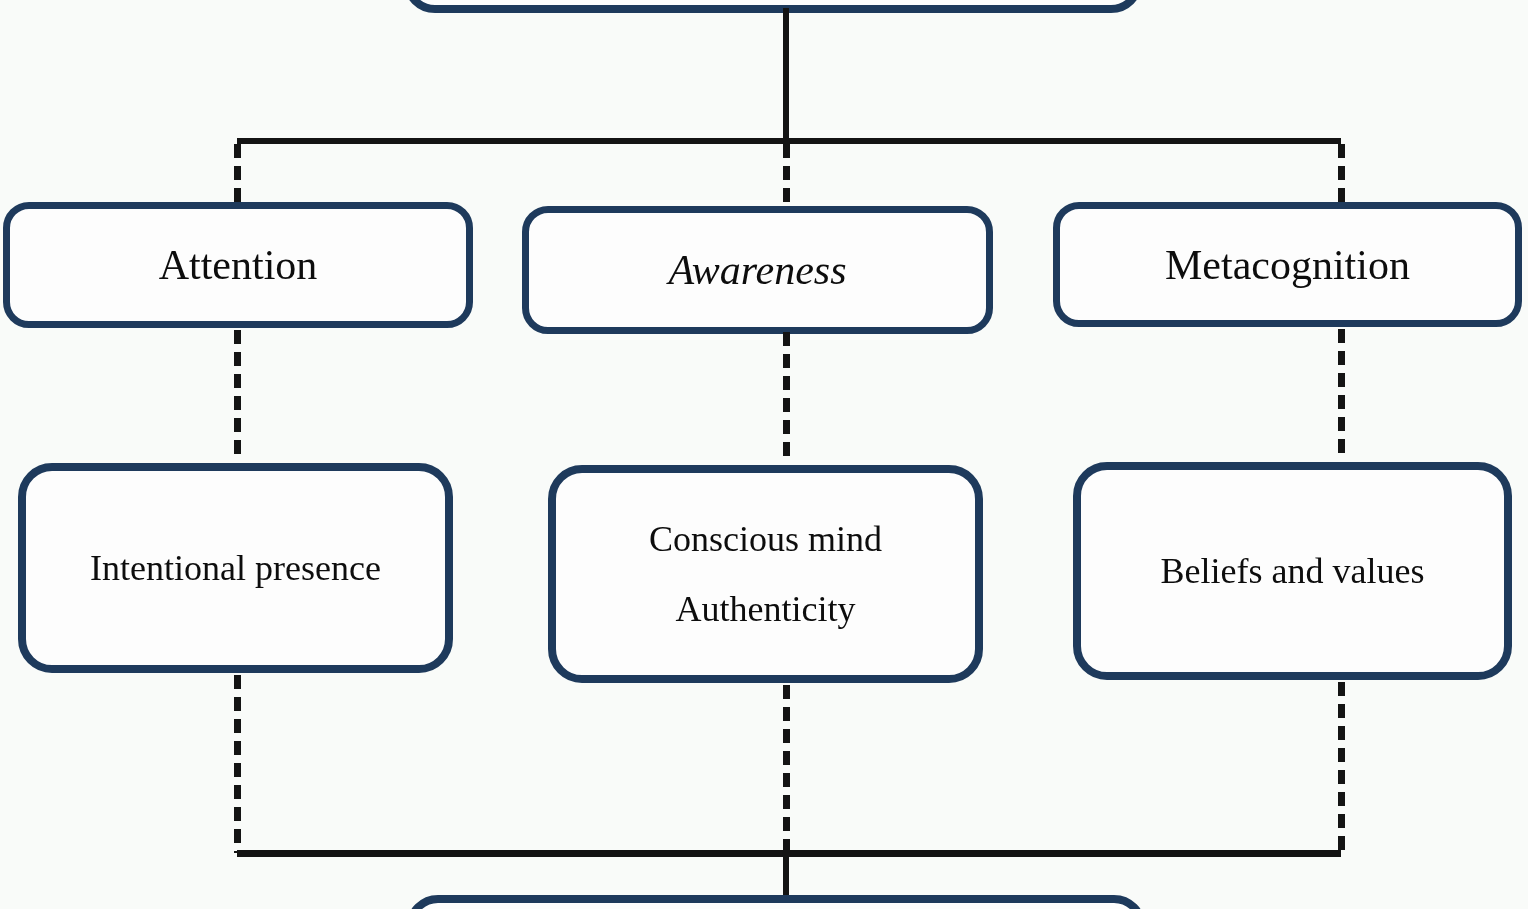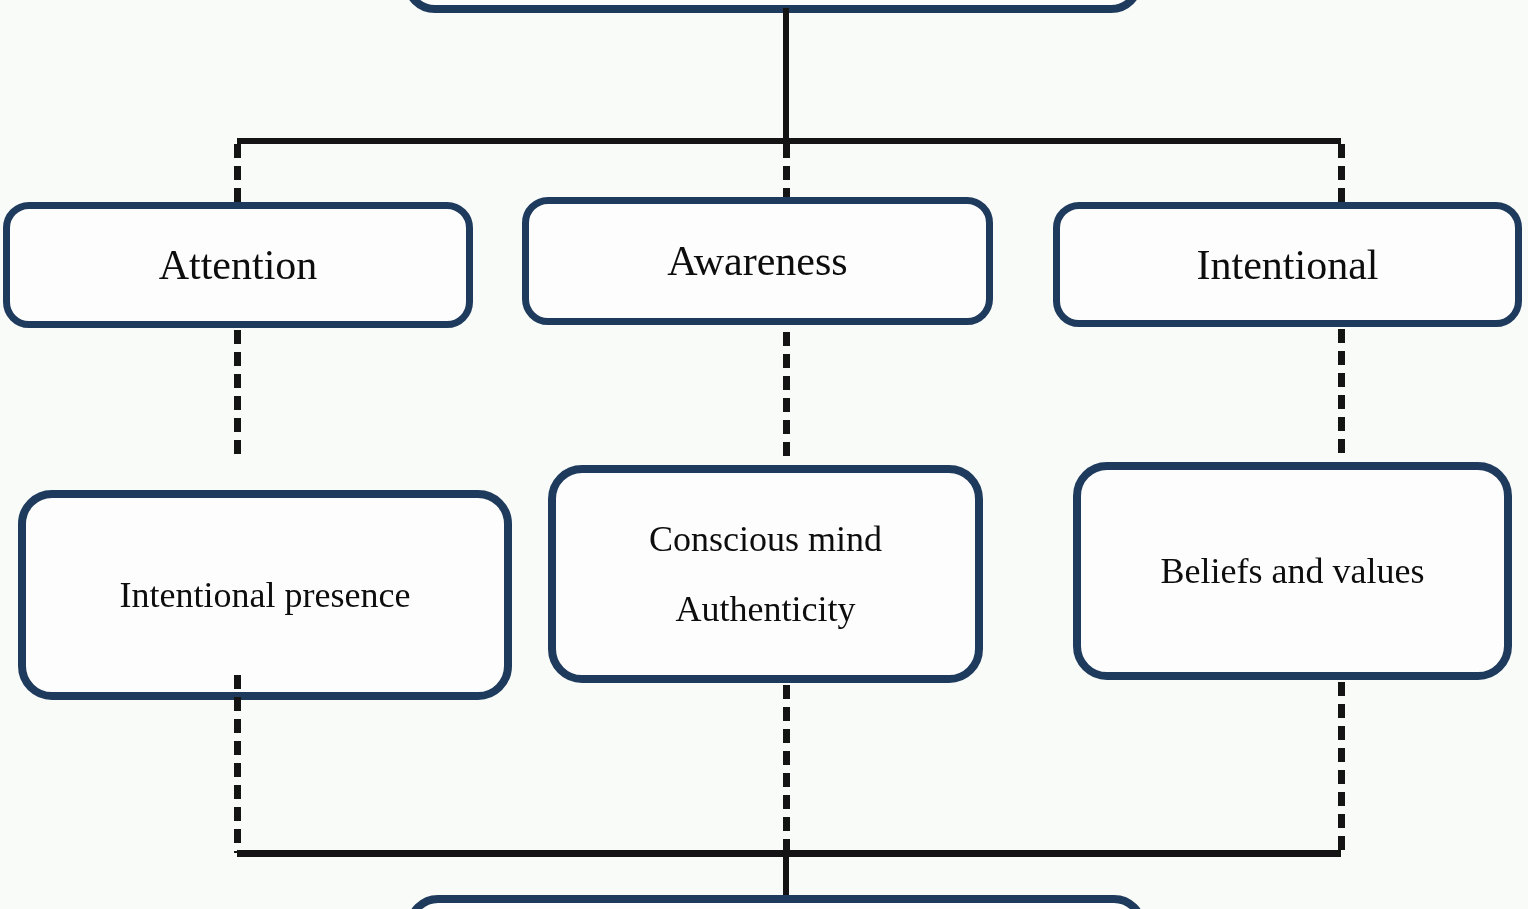--- a/index.html
+++ b/index.html
@@ -66,32 +66,32 @@
 
   <div class="line" style="left:237px; top:138px; width:1104px; height:6px;"></div>
 
   <div class="vdash" style="left:234px; top:144px; height:58px;"></div>
   <div class="vdash" style="left:783px; top:144px; height:58px;"></div>
   <div class="vdash" style="left:1338px; top:144px; height:58px;"></div>
 
   <div class="node header" style="left:3px; top:202px; width:470px; height:126px;">
     <span>Attention</span>
   </div>
-  <div class="node header" style="left:522px; top:197px; width:471px; height:128px;">
+  <div class="node header" style="left:522px; top:206px; width:471px; height:128px;font-style:italic;">
     <span>Awareness</span>
   </div>
   <div class="node header" style="left:1053px; top:202px; width:469px; height:125px;">
-    <span>Intentional</span>
+    <span>Metacognition</span>
   </div>
 
   <div class="vdash" style="left:234px; top:330px; height:131px;"></div>
   <div class="vdash" style="left:783px; top:332px; height:131px;"></div>
   <div class="vdash" style="left:1338px; top:329px; height:131px;"></div>
 
-  <div class="node detail" style="left:18px; top:490px; width:494px; height:210px;font-family:Liberation Serif, serif;">
+  <div class="node detail" style="left:18px; top:463px; width:435px; height:210px;font-family:Liberation Serif, serif;">
     <span>Intentional presence</span>
   </div>
   <div class="node detail" style="left:548px; top:465px; width:435px; height:218px;gap:28px;">
     <span>Conscious mind</span>
     <span>Authenticity</span>
   </div>
   <div class="node detail" style="left:1073px; top:462px; width:439px; height:218px;">
     <span>Beliefs and values</span>
   </div>
 

